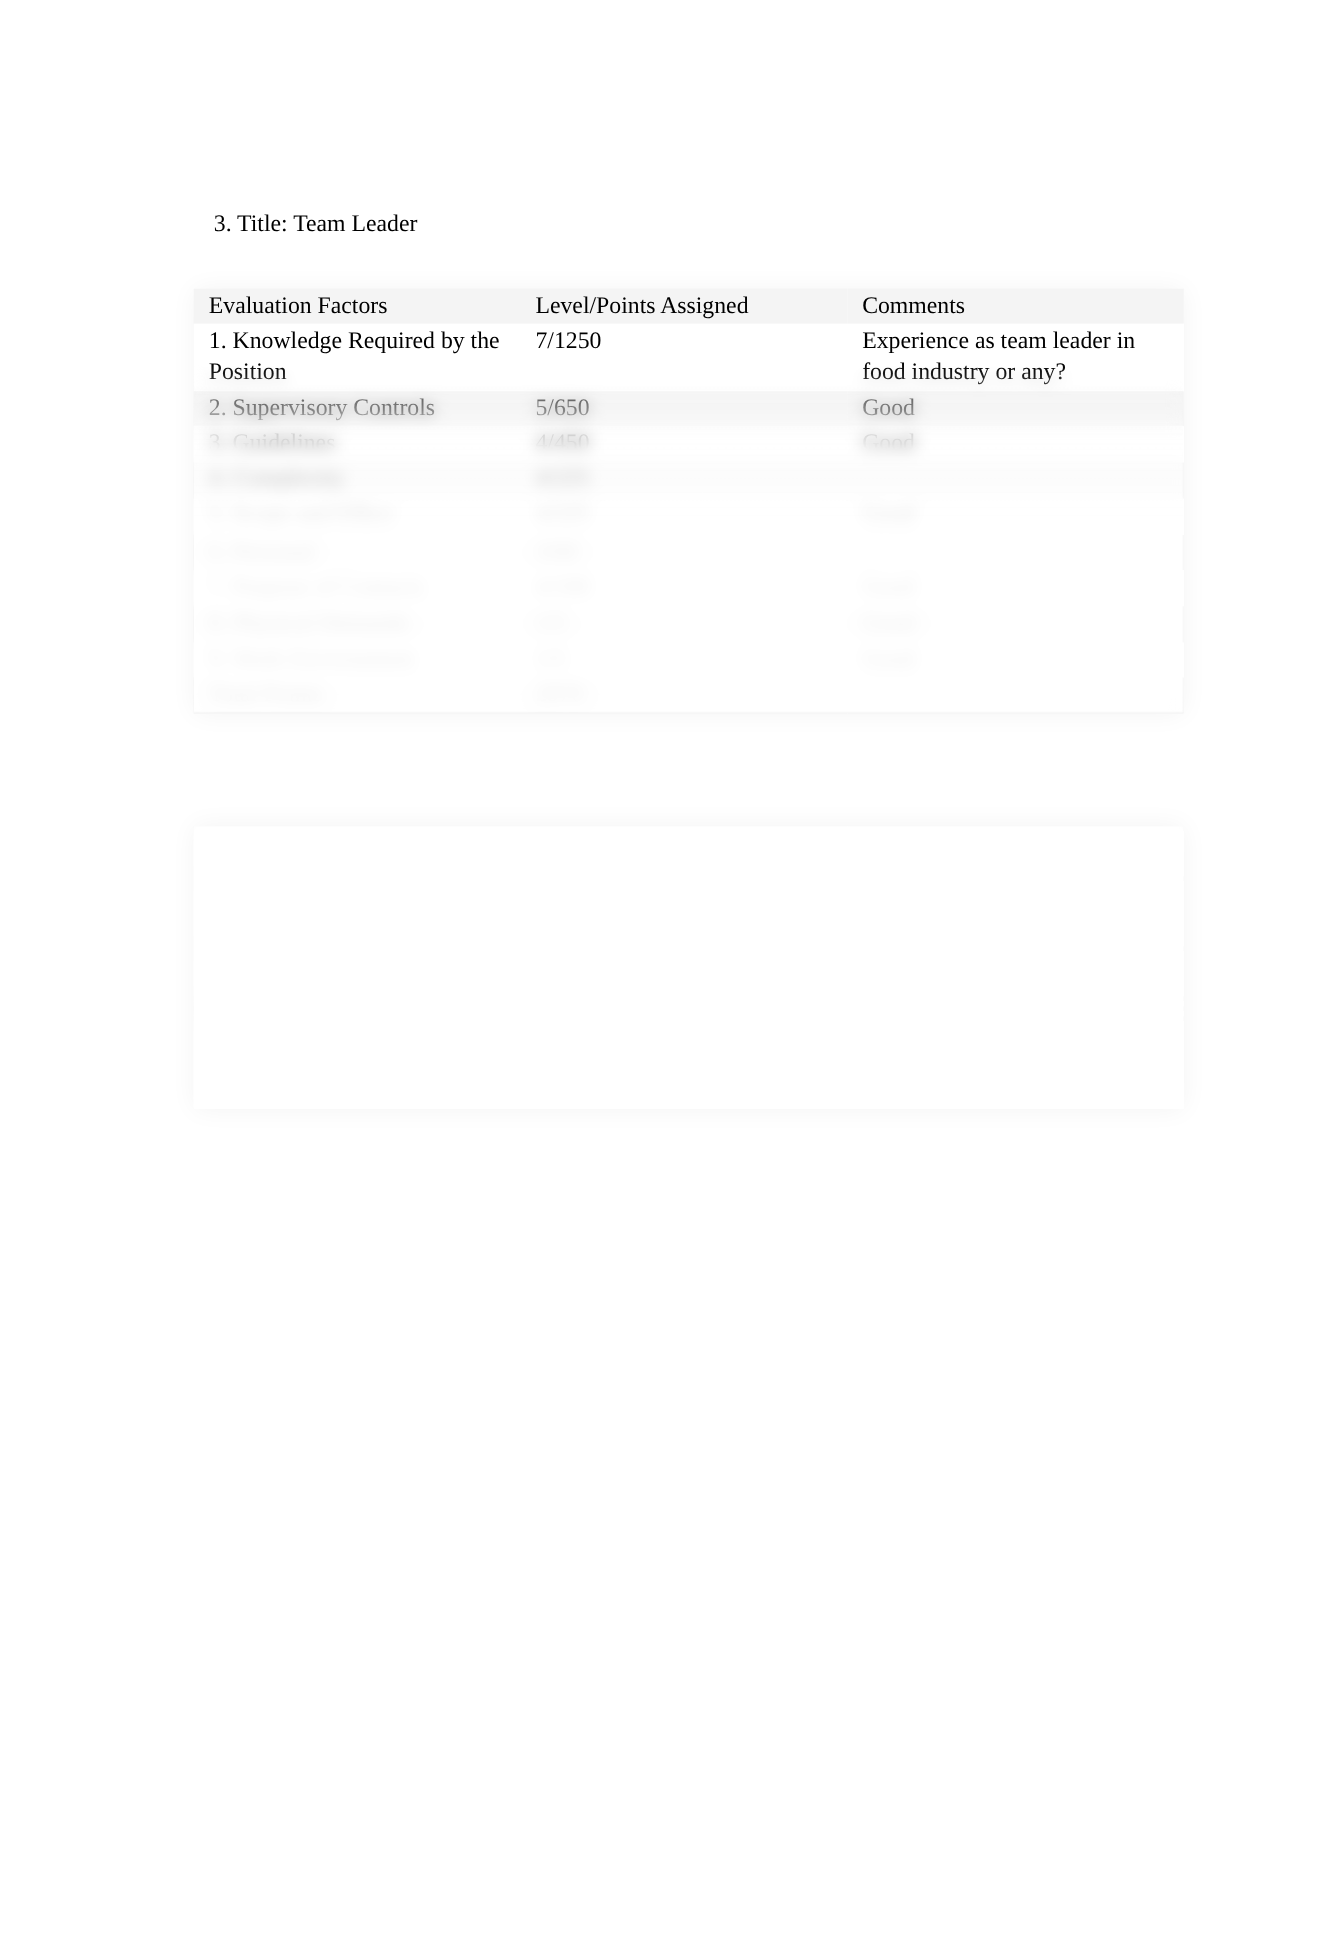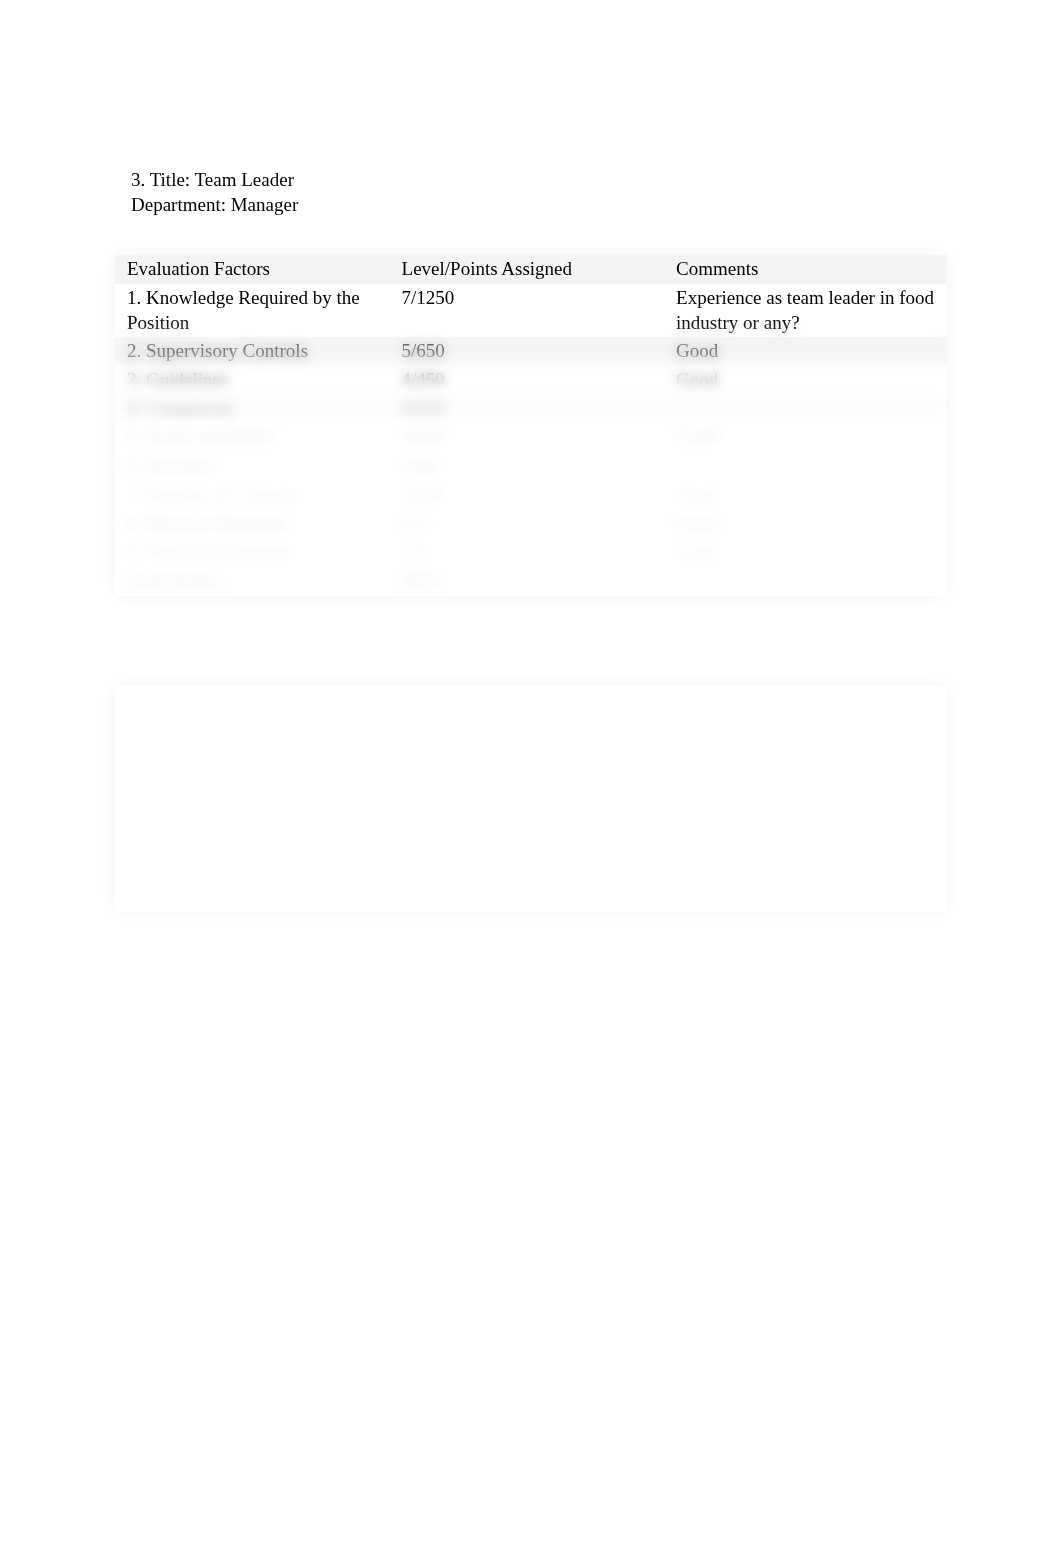--- a/index.html
+++ b/index.html
@@ -11,20 +11,21 @@
       width: 1062px;
       height: 1561px;
       background: #ffffff;
       font-family: "Times New Roman", Times, serif;
       font-size: 19px;
       color: #000000;
       position: relative;
     }
     .content-wrap {
       padding: 168px 115px 0 115px;
+      margin-left: 40px;
     }
     .header-block {
       padding-left: 16px;
       margin-bottom: 38px;
       line-height: 1.3;
     }
     .header-line {
       display: block;
     }
     .table-block {
@@ -103,21 +104,20 @@
       background: rgba(255,255,255,0.9);
     }
   </style>
 </head>
 <body>
 
 <div class="content-wrap">
 
   <div class="header-block">
     <span class="header-line">3. Title: Team Leader</span>
-    <span class="header-line">Department: Manager</span>
   </div>
 
   <div class="table-block">
     <table class="table1">
       <colgroup>
           <col class="c1">
           <col class="c2">
           <col class="c3">
         </colgroup>
       <tbody>

